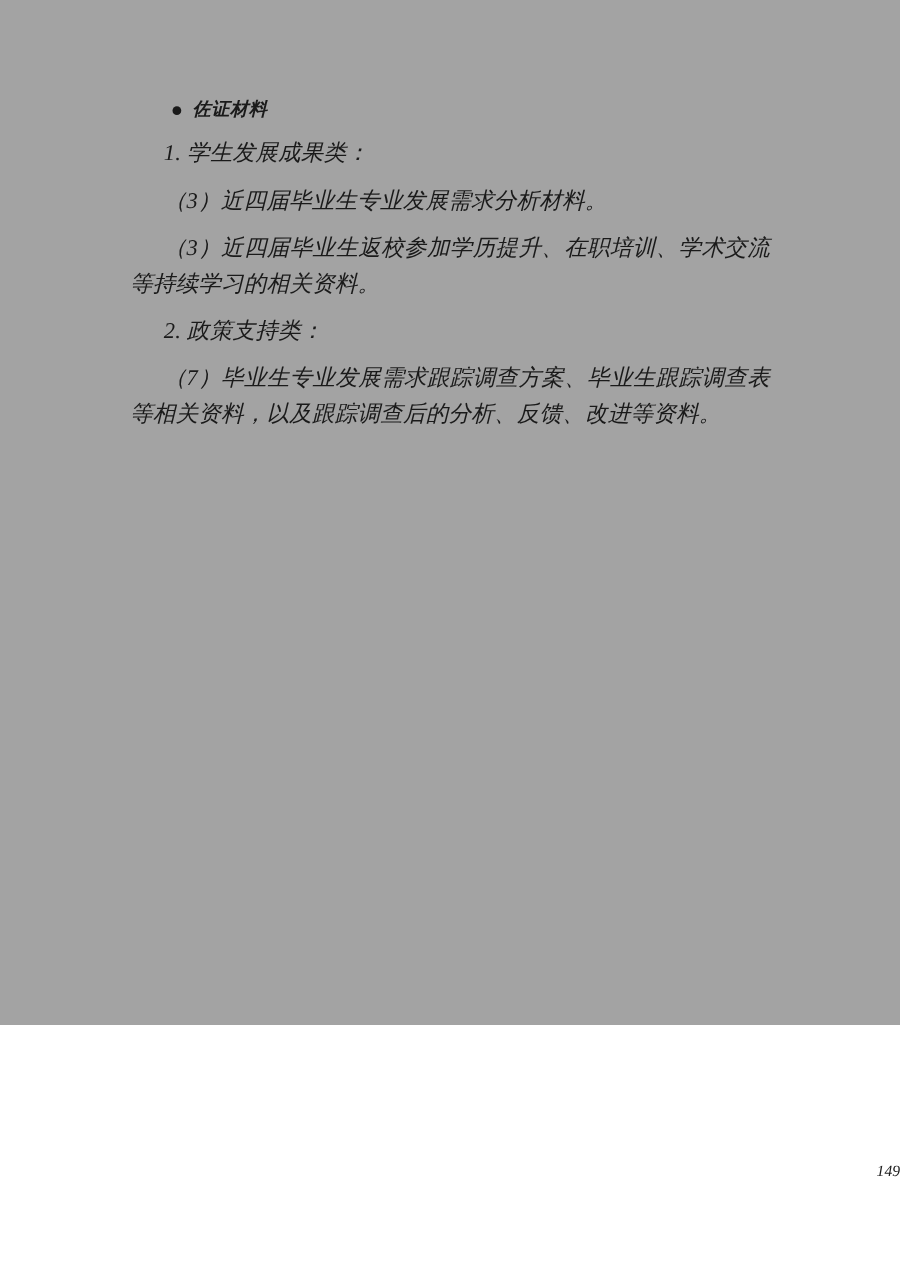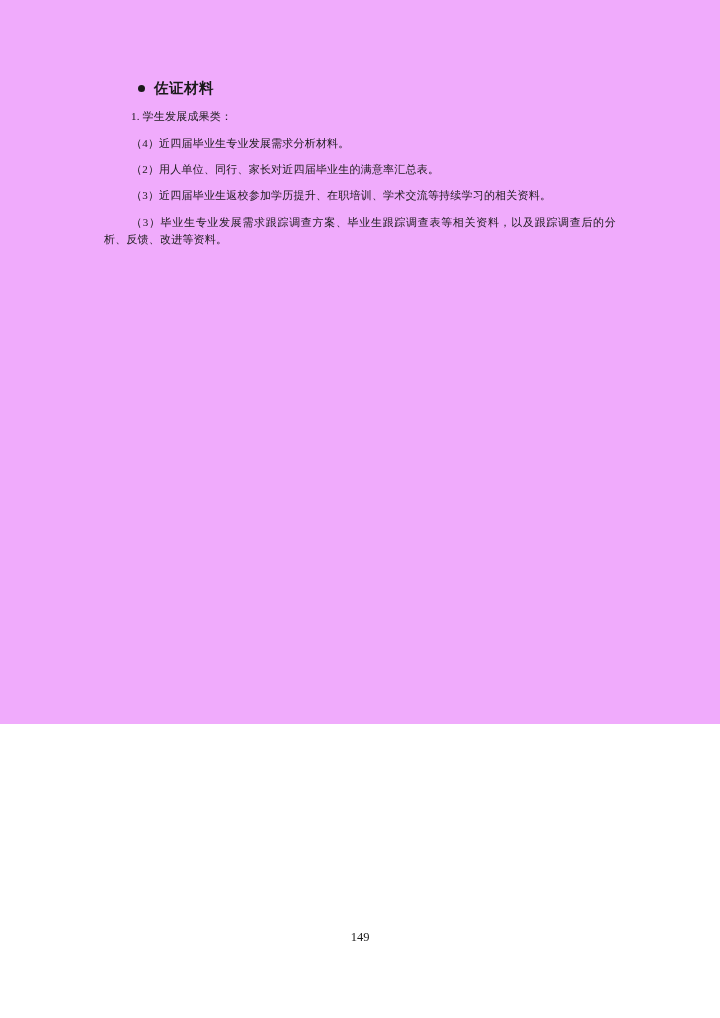--- a/index.html
+++ b/index.html
@@ -13,22 +13,23 @@
     font-family: "Liberation Serif", "DejaVu Serif", serif;
     color: #1a1a1a;
     position: relative;
     overflow: hidden;
   }
   .page {
     position: absolute;
     left: 0;
     top: 0;
     width: 720px;
-    height: 724px;
-    background: #f0abfc;
+    height: 820px;
+    background: #a3a3a3;
+    font-style: italic;
   }
   .content {
     position: absolute;
     left: 104px;
     top: 78px;
     width: 512px;
   }
   .heading-row {
     display: flex;
     align-items: center;
@@ -46,56 +47,56 @@
   }
   .heading-text {
     font-family: "Liberation Sans", "DejaVu Sans", sans-serif;
     font-weight: bold;
     font-size: 14.5px;
     letter-spacing: 0.5px;
     line-height: 1.4;
   }
   p.para {
     margin: 0 0 8.5px 0;
-    font-size: 11px;
+    font-size: 18px;
     line-height: 1.62;
     text-align: justify;
     text-justify: inter-ideograph;
     letter-spacing: 0.2px;
   }
   p.indent1 {
     text-indent: 27px;
   }
   p.indent-hang {
     text-indent: 27px;
   }
   .page-number {
     position: absolute;
     left: 0;
     top: 930px;
     width: 720px;
-    text-align: center;
+    text-align: right;
     font-size: 12.5px;
     font-family: "Liberation Serif", "DejaVu Serif", serif;
     color: #1a1a1a;
   }
 </style>
 </head>
 <body>
 
 <div class="page">
   <div class="content">
 
     <div class="heading-row">
       <span class="bullet-dot"></span>
       <span class="heading-text">佐证材料</span>
     </div>
 
     <p class="para indent1">1. 学生发展成果类：</p>
-    <p class="para indent1">（4）近四届毕业生专业发展需求分析材料。</p>
-    <p class="para indent1">（2）用人单位、同行、家长对近四届毕业生的满意率汇总表。</p>
+    <p class="para indent1">（3）近四届毕业生专业发展需求分析材料。</p>
     <p class="para indent-hang">（3）近四届毕业生返校参加学历提升、在职培训、学术交流等持续学习的相关资料。</p>
-    <p class="para indent-hang">（3）毕业生专业发展需求跟踪调查方案、毕业生跟踪调查表等相关资料，以及跟踪调查后的分析、反馈、改进等资料。</p>
+    <p class="para indent1">2. 政策支持类：</p>
+    <p class="para indent-hang">（7）毕业生专业发展需求跟踪调查方案、毕业生跟踪调查表等相关资料，以及跟踪调查后的分析、反馈、改进等资料。</p>
 
   </div>
 
   <div class="page-number">149</div>
 </div>
 
 </body></html>

